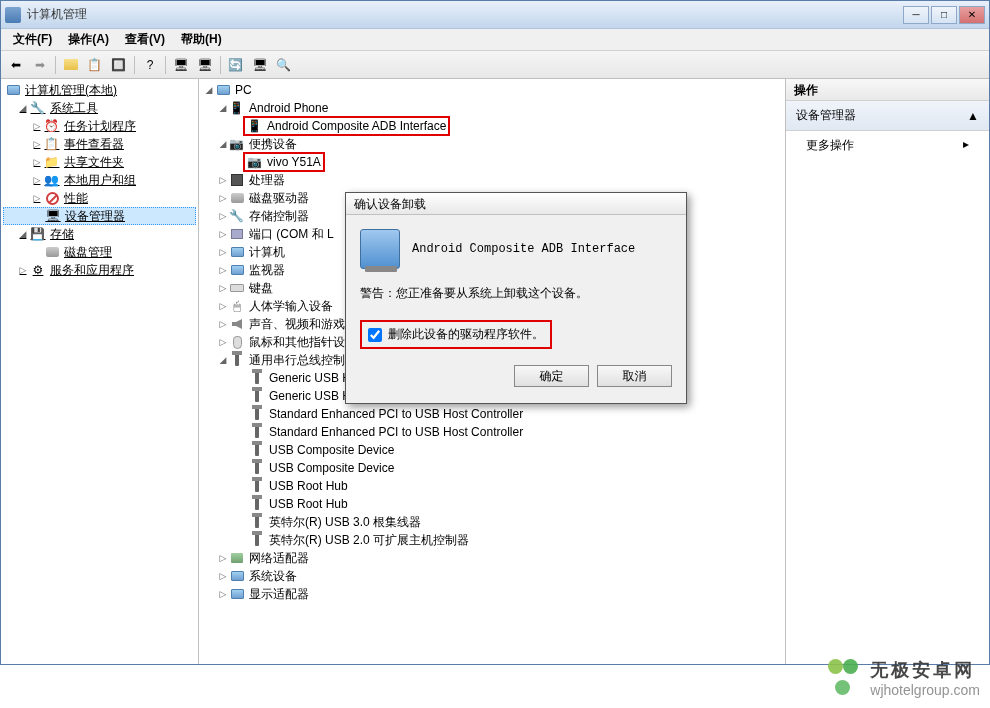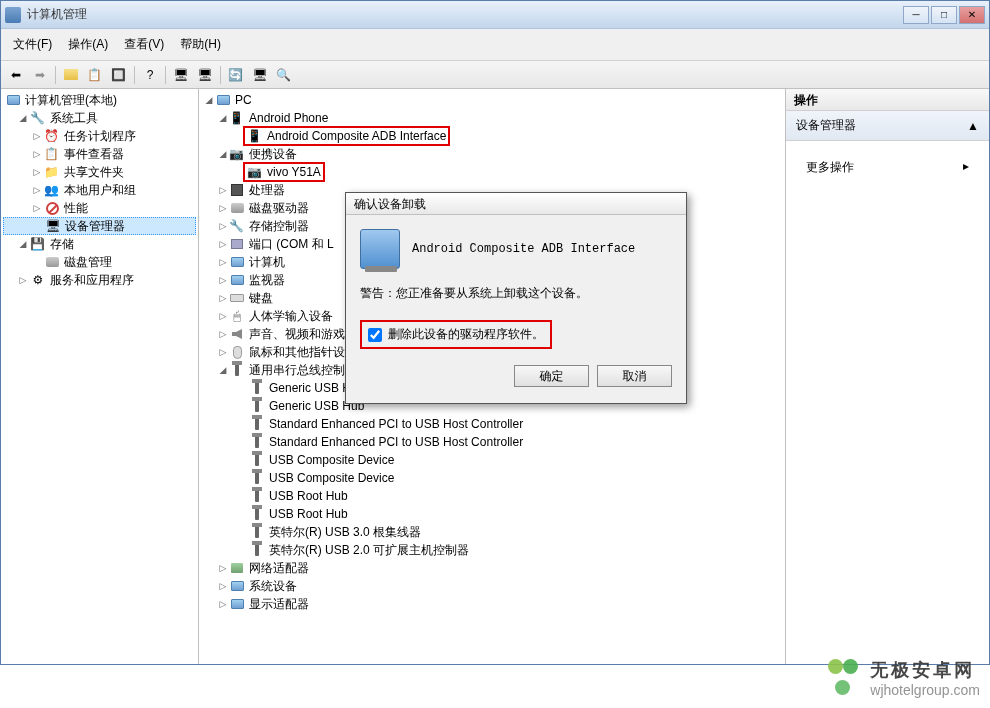--- a/index.html
+++ b/index.html
@@ -7,51 +7,51 @@
     
     .window { width: 990px; height: 665px; border: 1px solid #5a7ca8; background: #fff; display: flex; flex-direction: column; }
     
     .titlebar { height: 28px; background: linear-gradient(to bottom, #e8f0fa 0%, #d5e3f3 50%, #c2d6ec 100%); display: flex; align-items: center; padding: 0 4px; border-bottom: 1px solid #b0c4de; }
     .titlebar-icon { width: 16px; height: 16px; margin-right: 6px; background: linear-gradient(to bottom, #7ba3d0, #4a7bb5); border-radius: 2px; }
     .titlebar-title { flex: 1; color: #333; }
     .window-controls { display: flex; gap: 2px; }
     .win-btn { width: 26px; height: 18px; background: linear-gradient(to bottom, #f0f4fa, #d5e3f3); border: 1px solid #8fa8c8; display: flex; align-items: center; justify-content: center; font-size: 10px; cursor: pointer; }
     .win-btn.close { background: linear-gradient(to bottom, #e8a0a0, #d47070); }
     
-    .menubar { height: 32px; background: #f0f0f0; display: flex; align-items: center; padding: 0 4px; border-bottom: 1px solid #d0d0d0; }
+    .menubar { height: 22px; background: #f0f0f0; display: flex; align-items: center; padding: 0 4px; border-bottom: 1px solid #d0d0d0; font-weight: bold; }
     .menubar span { padding: 2px 8px; cursor: pointer; }
     
     .toolbar { height: 28px; background: linear-gradient(to bottom, #f5f5f5, #e8e8e8); display: flex; align-items: center; padding: 0 4px; border-bottom: 1px solid #c0c0c0; gap: 2px; }
     .tb-btn { width: 22px; height: 22px; display: flex; align-items: center; justify-content: center; cursor: pointer; border: 1px solid transparent; }
     .tb-sep { width: 1px; height: 18px; background: #c0c0c0; margin: 0 2px; }
     
     .main { flex: 1; display: flex; overflow: hidden; }
     
     .left-panel { width: 198px; border-right: 1px solid #c0c0c0; overflow-y: auto; background: #fff; padding: 2px; }
-    .tree-node { display: flex; align-items: center; height: 18px; padding: 1px 2px; cursor: pointer; white-space: nowrap; }
+    .tree-node { display: flex; align-items: center; height: 18px; padding: 1px 2px; cursor: pointer; white-space: nowrap; text-decoration: underline; }
     .tree-node.selected { background: #cce8ff; border: 1px dotted #3399ff; }
     .tree-expand { width: 12px; height: 12px; display: inline-flex; align-items: center; justify-content: center; font-size: 9px; color: #666; margin-right: 1px; }
     .tree-icon { width: 16px; height: 16px; margin-right: 4px; display: inline-flex; align-items: center; justify-content: center; }
     .indent-1 { padding-left: 14px; }
     .indent-2 { padding-left: 28px; }
     
     .center-panel { flex: 1; overflow: auto; background: #fff; padding: 2px; position: relative; }
     .dev-node { display: flex; align-items: center; height: 18px; padding: 1px 2px; cursor: pointer; white-space: nowrap; }
     .dev-expand { width: 12px; height: 12px; display: inline-flex; align-items: center; justify-content: center; font-size: 9px; color: #666; }
     .dev-icon { width: 16px; height: 16px; margin-right: 4px; display: inline-flex; align-items: center; justify-content: center; }
     .d-indent-0 { padding-left: 2px; }
     .d-indent-1 { padding-left: 16px; }
     .d-indent-2 { padding-left: 30px; }
     .d-indent-3 { padding-left: 48px; }
     .red-box { border: 2px solid #e00000; padding: 0 2px; }
     
     .right-panel { width: 204px; border-left: 1px solid #c0c0c0; background: #fff; }
     .right-header { height: 22px; background: linear-gradient(to bottom, #f8f8f8, #e8e8e8); border-bottom: 1px solid #d0d0d0; padding: 3px 8px; font-weight: bold; }
     .right-section { padding: 6px 10px; background: linear-gradient(to bottom, #f0f4fa, #e0e8f2); border-bottom: 1px solid #d0d0d0; display: flex; justify-content: space-between; align-items: center; }
-    .right-item { padding: 18px 20px; cursor: pointer; }
+    .right-item { padding: 6px 20px; cursor: pointer; }
     
     .annotation { position: absolute; color: #e00000; font-size: 16px; font-family: SimSun, serif; pointer-events: none; z-index: 5; }
     
     .dialog { position: absolute; left: 345px; top: 192px; width: 342px; height: 212px; background: #f0f0f0; border: 1px solid #555; box-shadow: 3px 3px 8px rgba(0,0,0,0.4); z-index: 10; }
     .dialog-title { height: 22px; background: linear-gradient(to bottom, #fff, #e8e8e8); border-bottom: 1px solid #c0c0c0; padding: 3px 8px; }
     .dialog-body { padding: 14px; }
     .dialog-icon-row { display: flex; align-items: center; gap: 12px; margin-bottom: 16px; }
     .dialog-device-icon { width: 40px; height: 40px; background: linear-gradient(to bottom, #a0c8f0, #5090d0); border: 1px solid #4070a0; border-radius: 3px; position: relative; }
     .dialog-device-icon::after { content: ''; position: absolute; bottom: -4px; left: 4px; width: 32px; height: 6px; background: #888; border-radius: 1px; }
     .dialog-warn { margin-bottom: 18px; font-family: SimSun, serif; }

